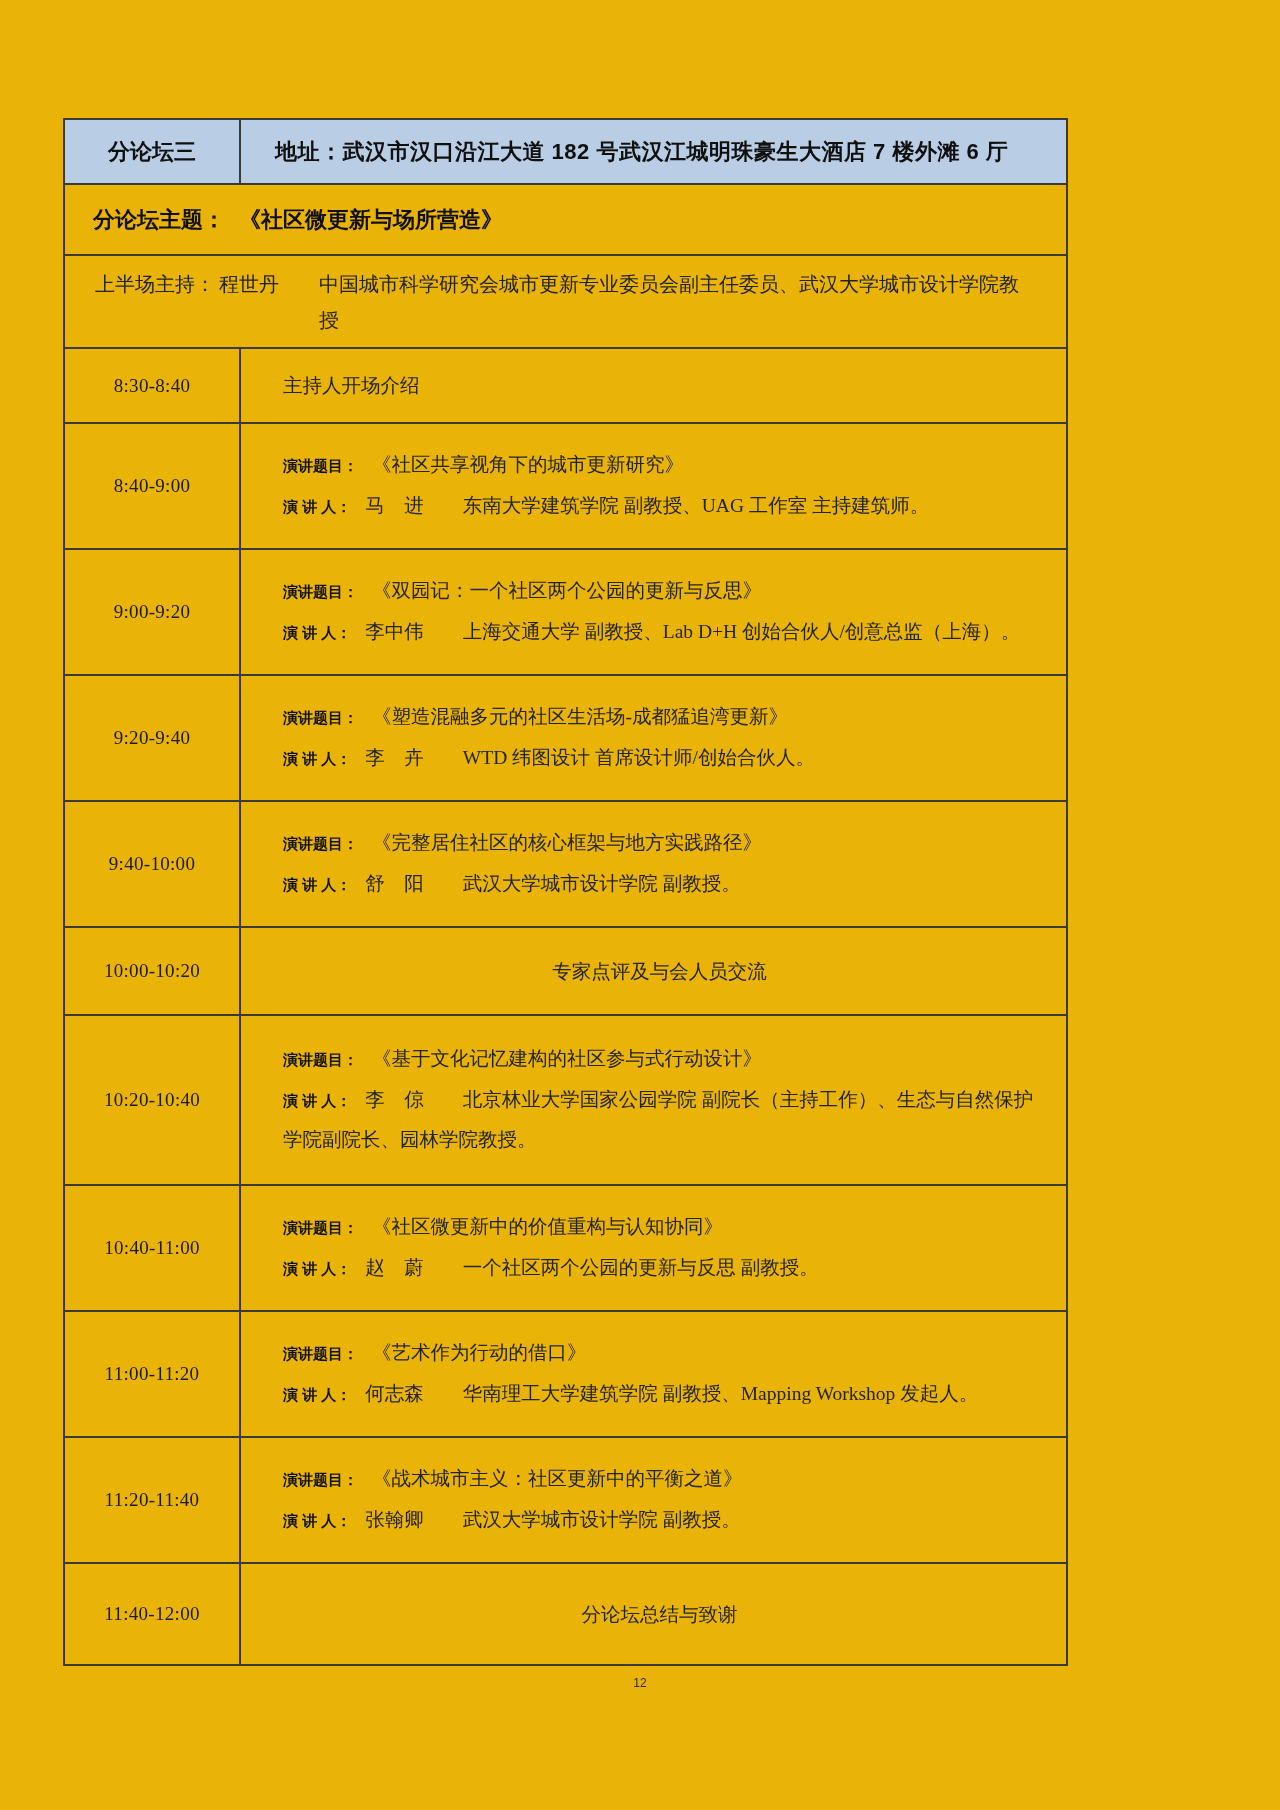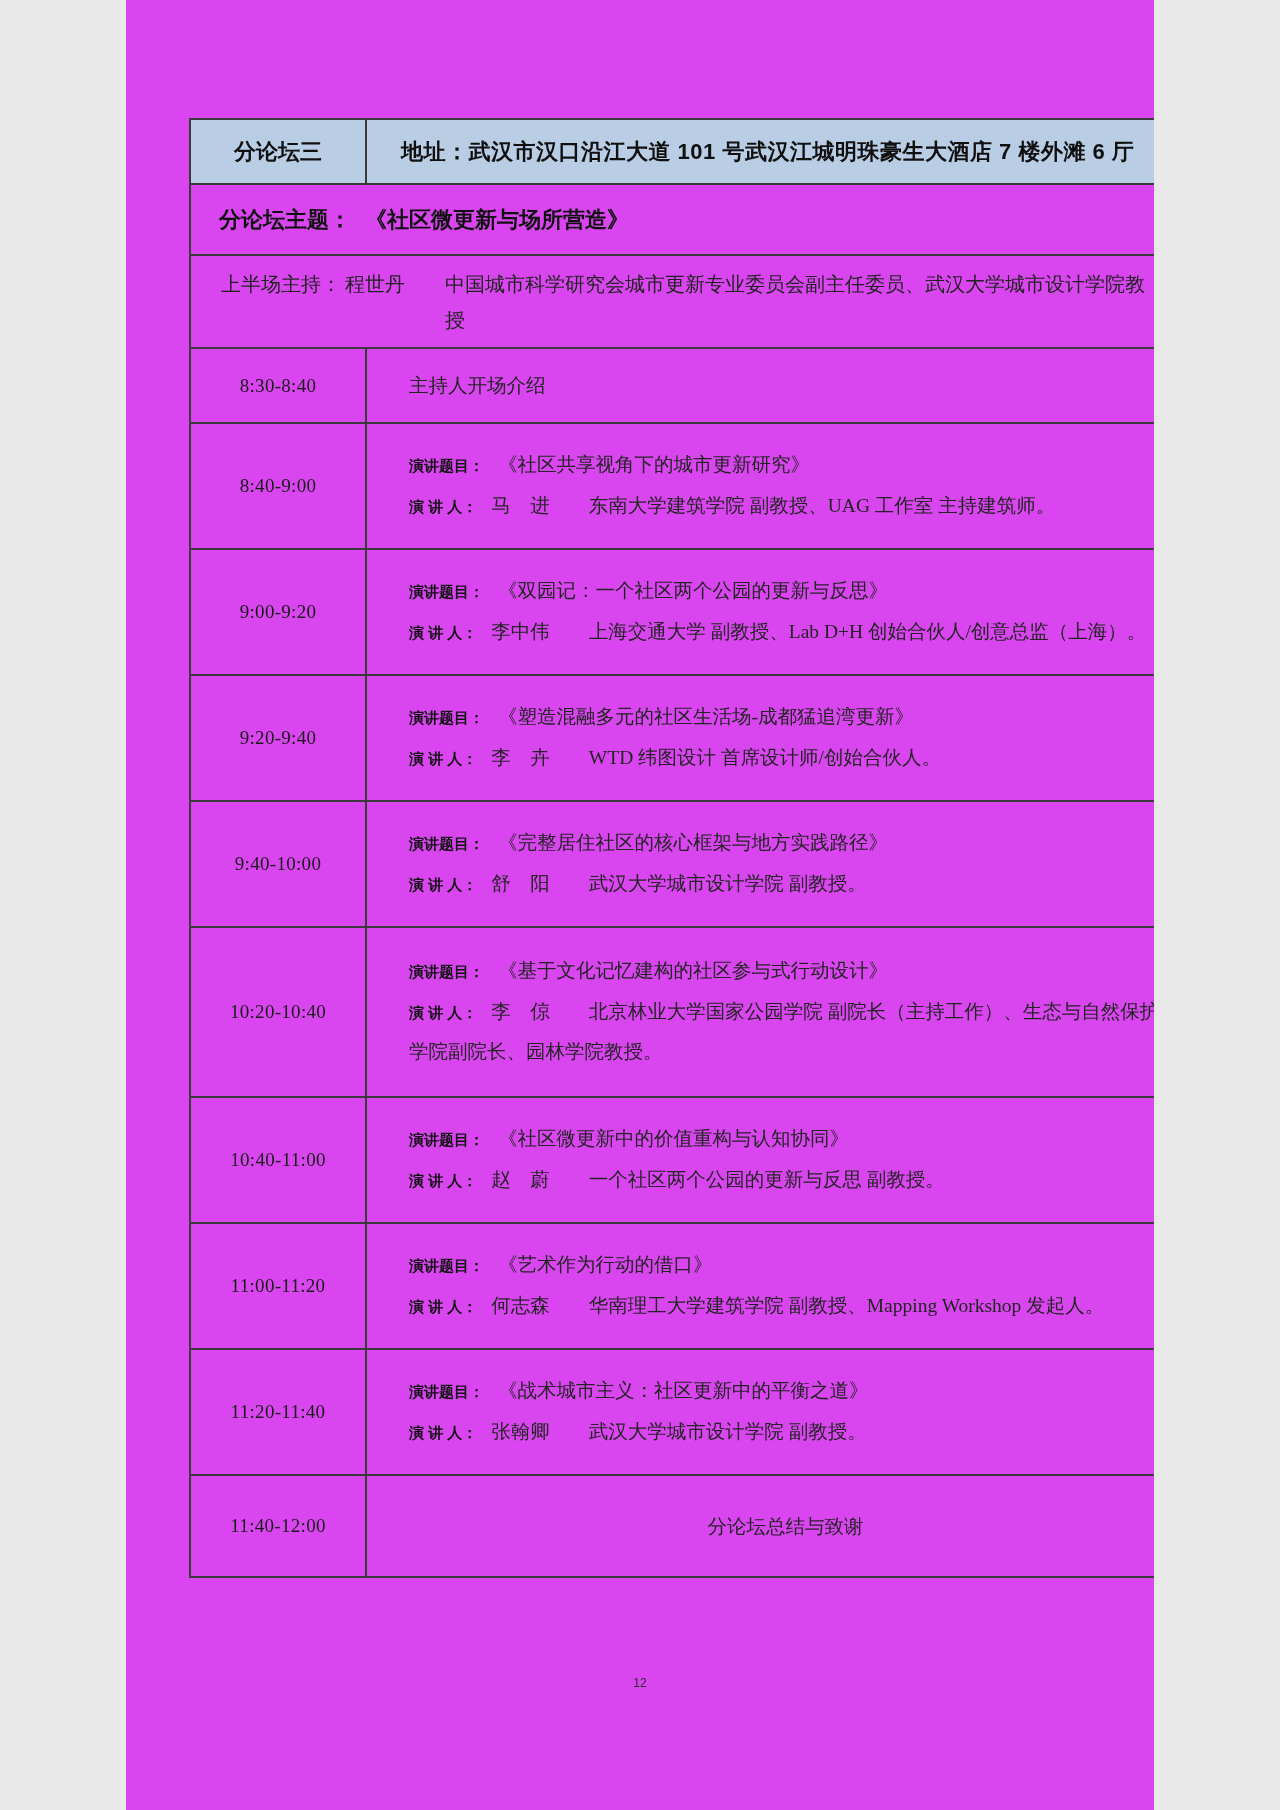--- a/index.html
+++ b/index.html
@@ -1,19 +1,19 @@
 <!DOCTYPE html>
 <html><head>
 <meta charset="utf-8">
 <style>
   html,body{margin:0;padding:0;background:#e9e9e9;}
   .page{
     position:relative;
-    width:1028px;height:1810px;
-    background:#d946ef;
+    width:1280px;height:1810px;
+    background:#eab308;
     margin:0 auto;
     font-family:"Liberation Serif","DejaVu Serif",serif;
     color:#1c1c1c;
     overflow:hidden;
   }
   table.agenda{
     position:absolute;
     left:63px;top:118px;
     width:1005px;
     border-collapse:collapse;
@@ -107,21 +107,21 @@
 <div class="page">
   <table class="agenda">
     <colgroup>
         <col class="time-col">
         <col>
       </colgroup>
 
     <tbody>
         <tr class="head-row">
       <td class="head-forum">分论坛三</td>
-      <td class="head-address">地址：武汉市汉口沿江大道 101 号武汉江城明珠豪生大酒店 7 楼外滩 6 厅</td>
+      <td class="head-address">地址：武汉市汉口沿江大道 182 号武汉江城明珠豪生大酒店 7 楼外滩 6 厅</td>
     </tr>
 
     <tr class="r-theme">
       <td colspan="2">
         <span class="theme-label">分论坛主题：</span><span class="theme-title">《社区微更新与场所营造》</span>
       </td>
     </tr>
 
     <tr class="r-uhost">
       <td colspan="2">
@@ -165,20 +165,26 @@
     </tr>
 
     <tr class="r-talk">
       <td class="time">9:40-10:00</td>
       <td class="content">
         <div class="line"><span class="lbl">演讲题目：</span><span>《完整居住社区的核心框架与地方实践路径》</span></div>
         <div class="line"><span class="lbl">演 讲 人：</span><span>舒　阳　　武汉大学城市设计学院 副教授。</span></div>
       </td>
     </tr>
 
+    <tr class="r-center">
+      <td class="time">10:00-10:20</td>
+      <td class="content">
+        <div class="center-text">专家点评及与会人员交流</div>
+      </td>
+    </tr>
 
 
     <tr class="r-talk3">
       <td class="time">10:20-10:40</td>
       <td class="content">
         <div class="line"><span class="lbl">演讲题目：</span><span>《基于文化记忆建构的社区参与式行动设计》</span></div>
         <div class="line"><span class="lbl">演 讲 人：</span><span>李　倞　　北京林业大学国家公园学院 副院长（主持工作）、生态与自然保护学院副院长、园林学院教授。</span></div>
       </td>
     </tr>
 

